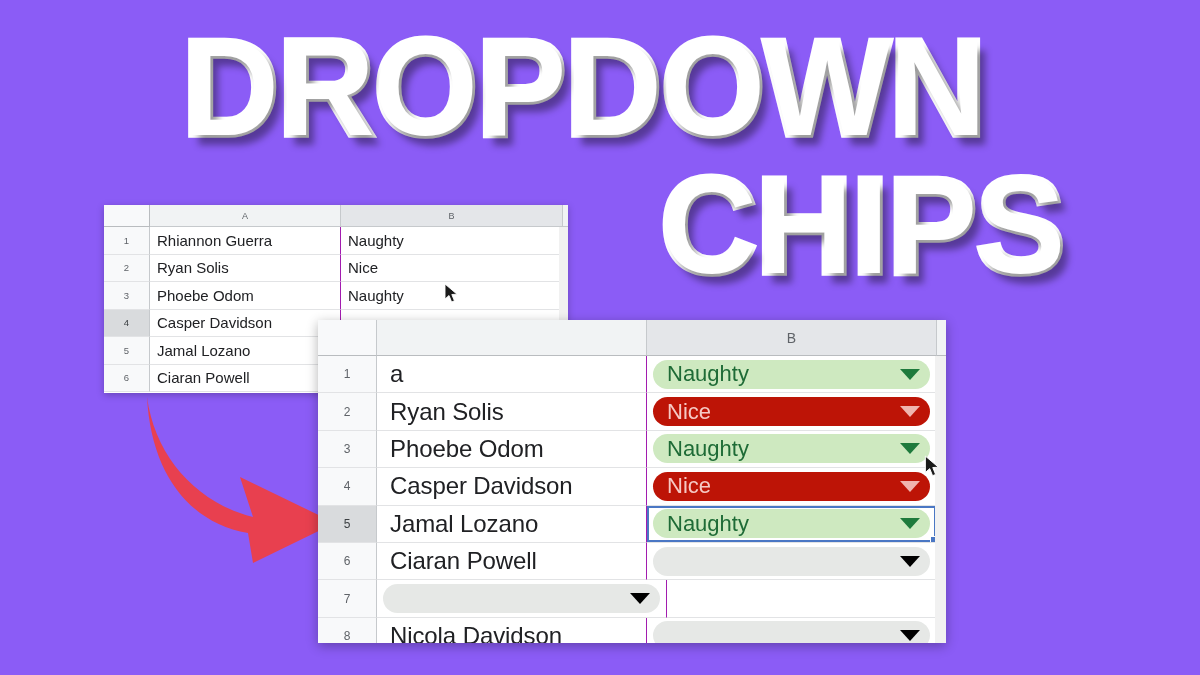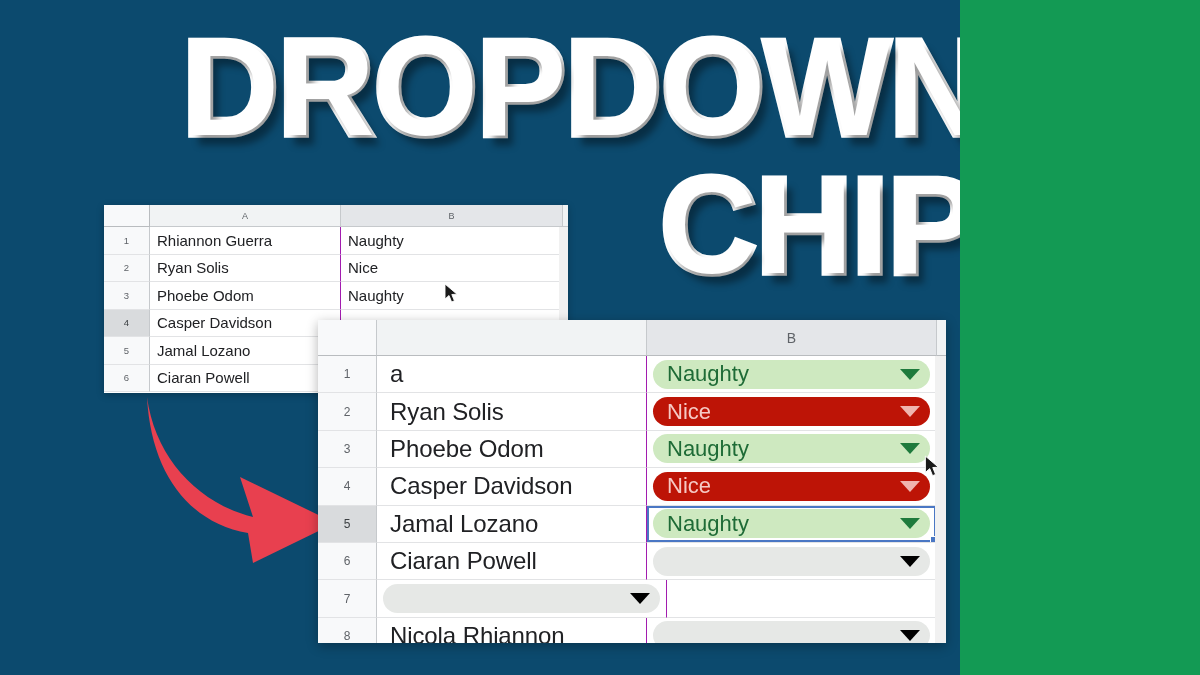--- a/index.html
+++ b/index.html
@@ -7,22 +7,22 @@
   html, body { width:1200px; height:675px; }
   body {
     font-family: "Liberation Sans", sans-serif;
     background:#139A54;
     overflow:hidden;
     position:relative;
   }
 
   #stage {
     position:absolute; inset:0;
-    width:960px; height:675px;
-    background:#0c4a6e;
+    width:1200px; height:675px;
+    background:#8b5cf6;
     overflow:hidden;
   }
 
   
   .title-block {
     position:absolute;
     left:0; top:0; width:1200px;
     pointer-events:none;
   }
   .title-line {
@@ -357,21 +357,21 @@
           <div class="cell b">
             <div class="chip empty">
               <span class="chip-label"></span>
               <span class="caret"></span>
             </div>
           </div>
           <div class="cell rest"></div>
         </div>
         <div class="sheet-row">
           <div class="rowhdr">8</div>
-          <div class="cell a">Nicola Rhiannon</div>
+          <div class="cell a">Nicola Davidson</div>
           <div class="cell b">
             <div class="chip empty">
               <span class="chip-label"></span>
               <span class="caret"></span>
             </div>
           </div>
           <div class="cell rest"></div>
         </div>
       </div>
 

